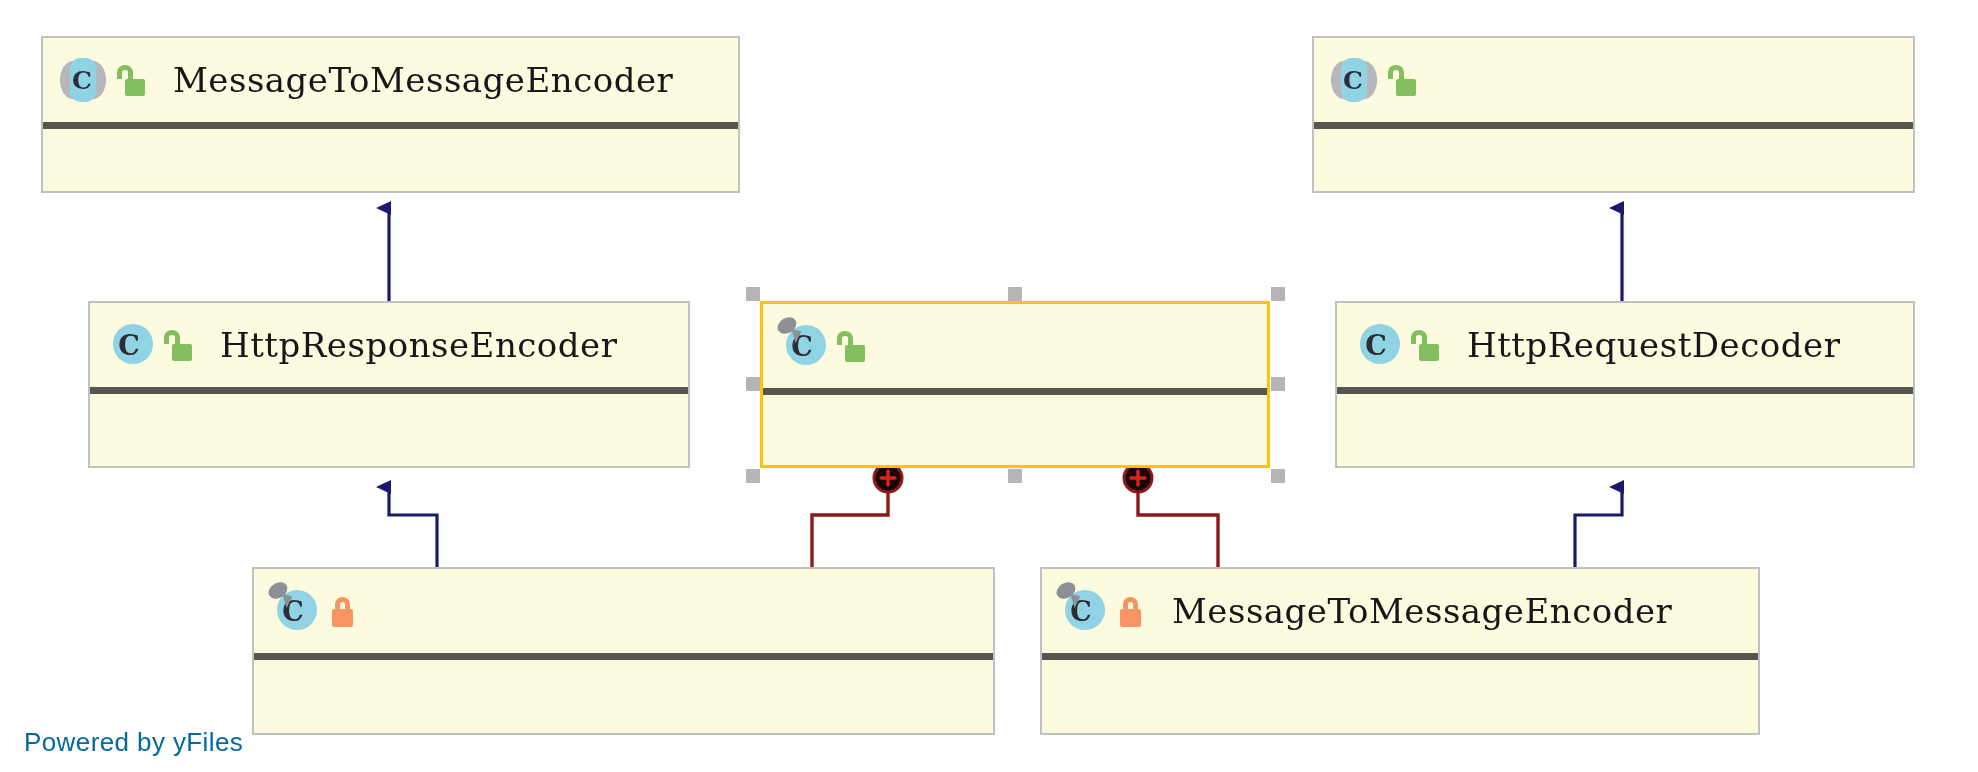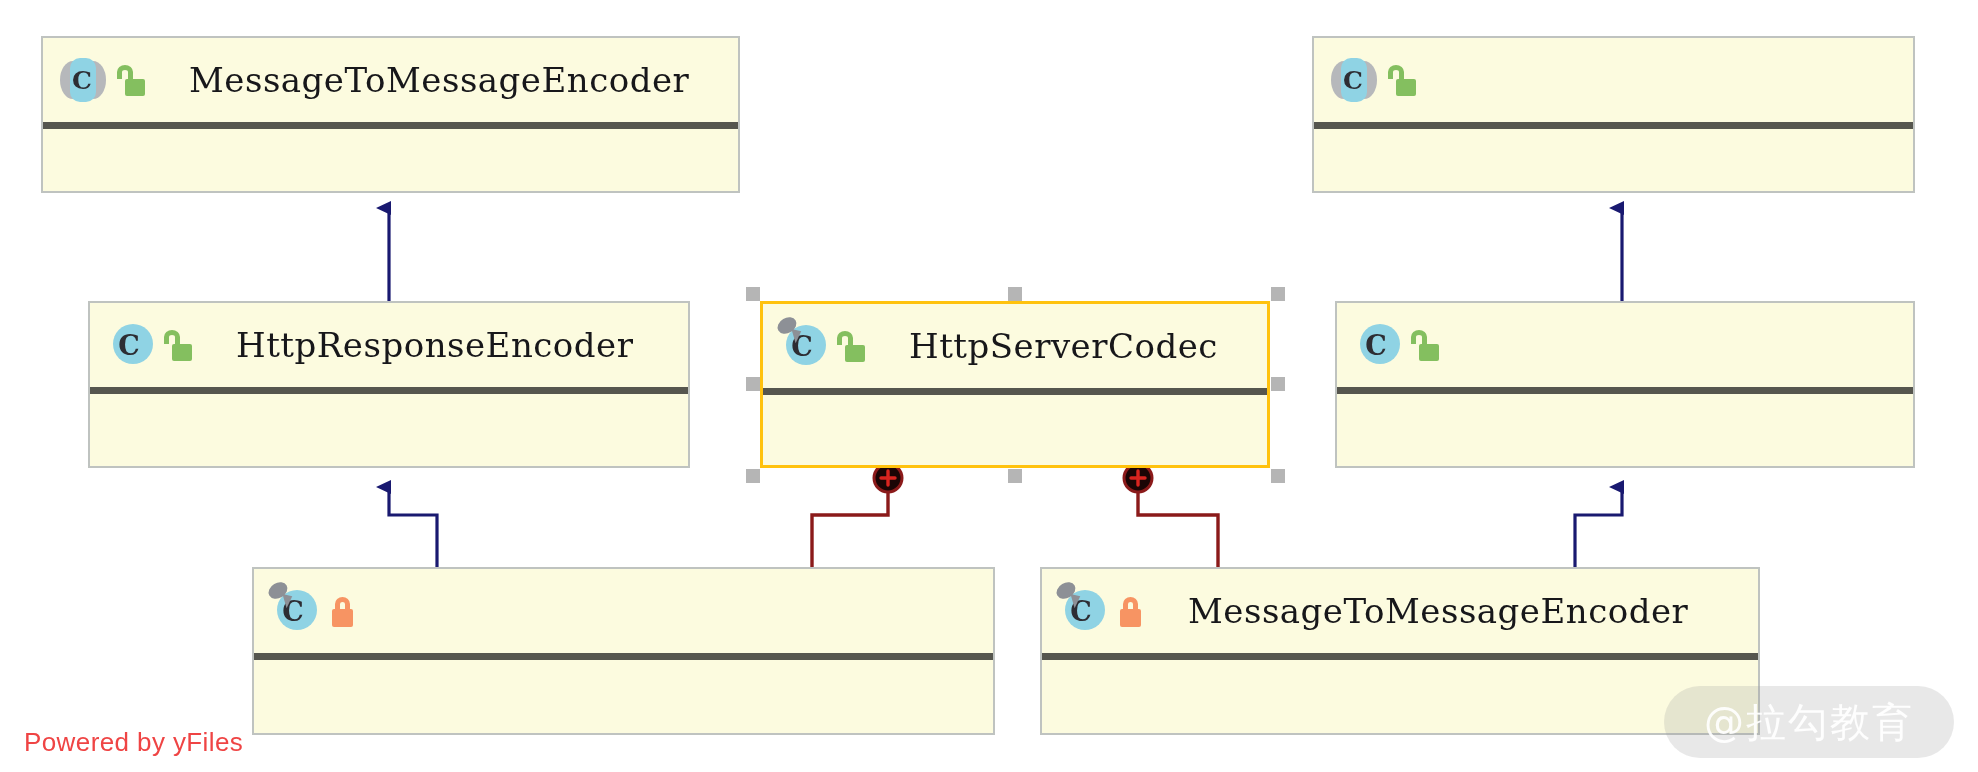--- a/index.html
+++ b/index.html
@@ -45,21 +45,21 @@
   .node-body{
     height:62px;
     background:#fcfbdf;
   }
   .node-title{
     font-family:"DejaVu Serif", serif;
     font-size:34px;
     letter-spacing:0.5px;
     color:#17171a;
     white-space:nowrap;
-    margin-left:42px;
+    margin-left:26px;
   }
 
   
   .ico-class{
     position:relative;
     width:46px;height:46px;
     flex:0 0 auto;
   }
   .ico-class .disc{
     position:absolute;left:7px;top:2px;
@@ -156,21 +156,21 @@
     background:#b5b5b5;
     z-index:9;
   }
 
   
   .powered{
     position:absolute;
     left:24px;bottom:14px;
     font-family:"Liberation Sans", sans-serif;
     font-size:26px;
-    color:#ef4444;
+    color:#0369a1;
     letter-spacing:0.4px;
     white-space:nowrap;
   }
   .watermark{
     position:absolute;
     right:24px;bottom:14px;
     width:290px;height:72px;
     background:rgba(150,150,150,0.22);
     border-radius:36px;
     display:flex;align-items:center;justify-content:center;
@@ -281,21 +281,20 @@
       <span class="ico-class">
         <span class="disc"></span>
         <span class="pin"></span>
           <span class="pin-tail"></span>
         <span class="cletter">C</span>
       </span>
       <span class="ico-lock open">
         <span class="shackle"></span>
           <span class="body"></span>
       </span>
-      <span class="node-title">HttpServerCodec</span>
     </div>
     <div class="node-divider"></div>
     <div class="node-body"></div>
   </div>
 
   <div class="sel-handle" style="left:746px;top:287px;"></div>
   <div class="sel-handle" style="left:1008px;top:287px;"></div>
   <div class="sel-handle" style="left:1271px;top:287px;"></div>
   <div class="sel-handle" style="left:746px;top:377px;"></div>
   <div class="sel-handle" style="left:1271px;top:377px;"></div>
@@ -306,20 +305,21 @@
   <div class="uml-node" style="left:1335px;top:301px;width:580px;height:167px;">
     <div class="node-header">
       <span class="ico-class">
         <span class="disc"></span>
           <span class="cletter">C</span>
       </span>
       <span class="ico-lock open">
         <span class="shackle"></span>
           <span class="body"></span>
       </span>
+      <span class="node-title">HttpRequestDecoder</span>
     </div>
     <div class="node-divider"></div>
     <div class="node-body"></div>
   </div>
 
   <div class="uml-node" style="left:252px;top:567px;width:743px;height:168px;">
     <div class="node-header">
       <span class="ico-class">
         <span class="disc"></span>
         <span class="pin"></span>
@@ -348,17 +348,14 @@
           <span class="body"></span>
       </span>
       <span class="node-title">MessageToMessageEncoder</span>
     </div>
     <div class="node-divider"></div>
     <div class="node-body"></div>
   </div>
 
   <div class="powered">Powered by yFiles</div>
 
-  <div class="watermark">
-    <span>@拉勾教育</span>
-  </div>
 
 </div>
 
 </body></html>

